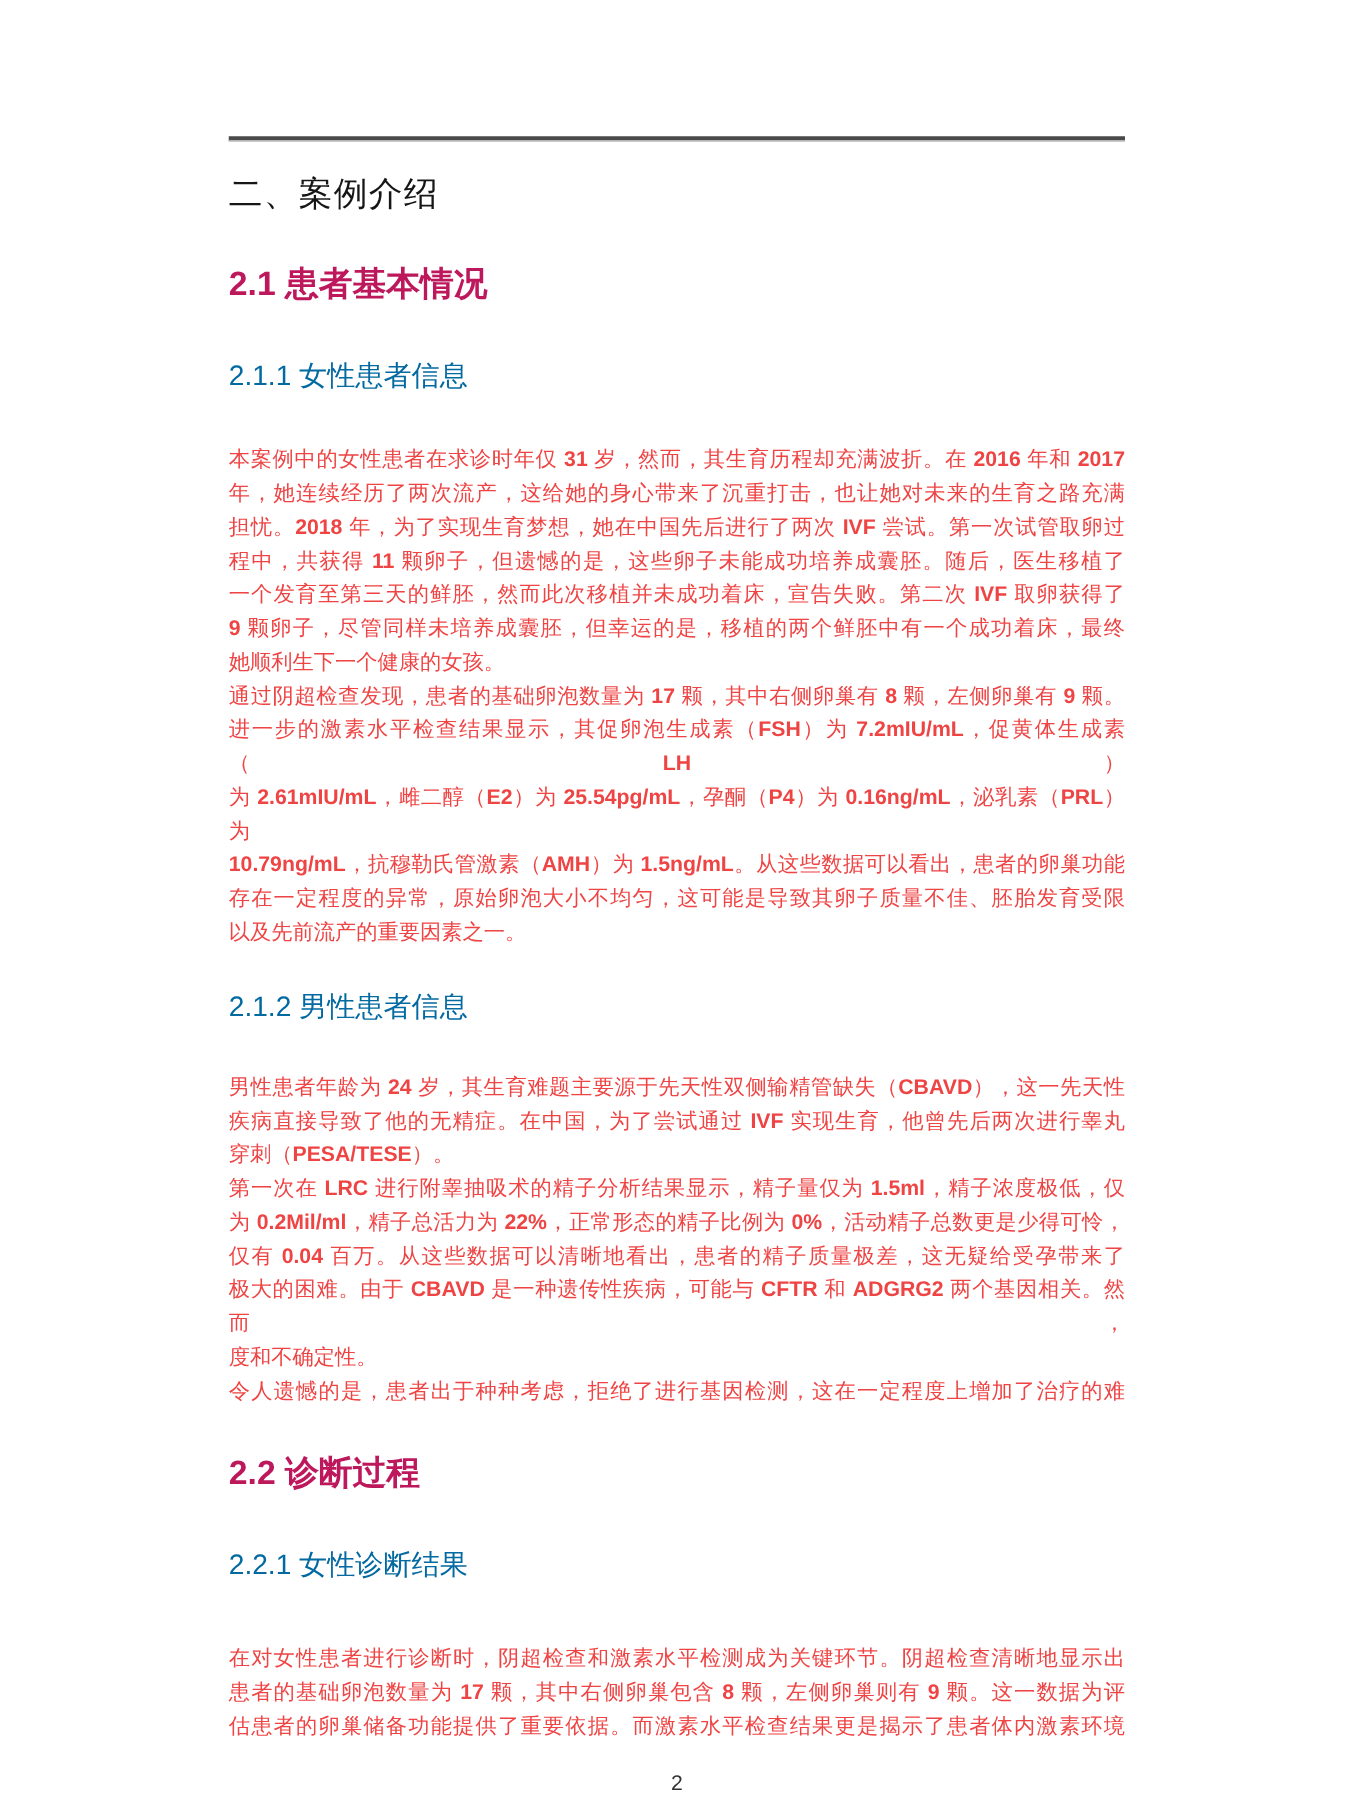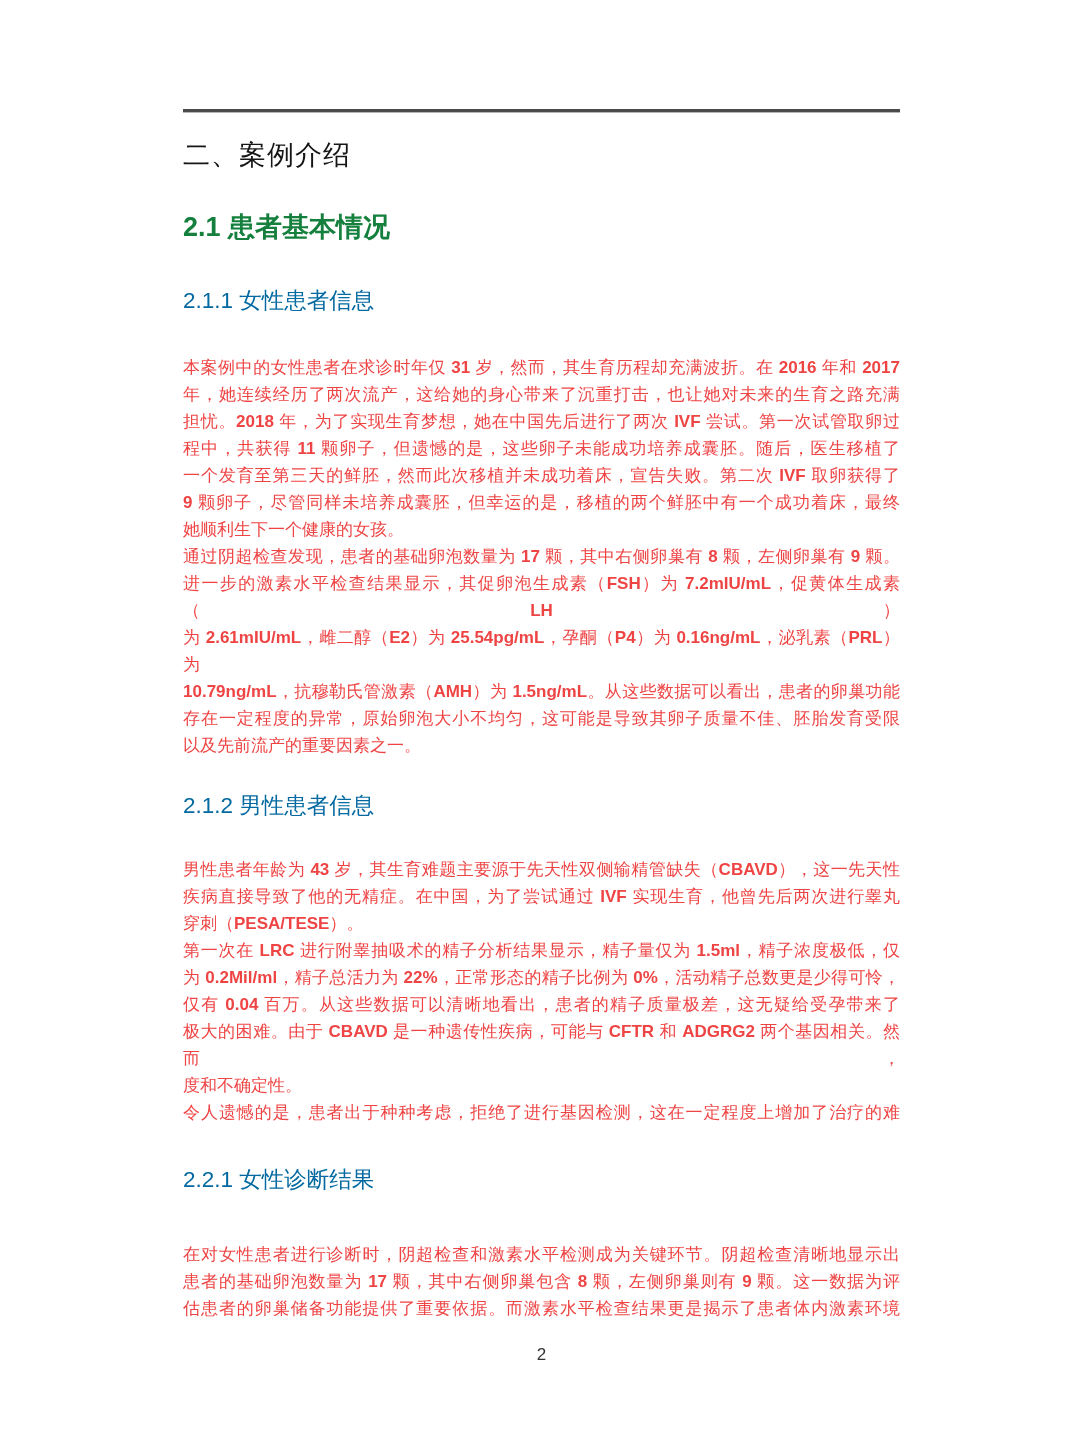--- a/index.html
+++ b/index.html
@@ -33,21 +33,21 @@
     line-height: 40px;
     font-weight: 400;
     color: #161616;
     letter-spacing: 1px;
   }
   h2.section {
     margin: 32px 0 0 0;
     font-size: 27px;
     line-height: 40px;
     font-weight: 700;
-    color: #15803d;
+    color: #be185d;
   }
   h3.subsection {
     margin: 37px 0 0 0;
     font-size: 22.5px;
     line-height: 34px;
     font-weight: 400;
     color: #0369a1;
   }
   h3.sub-212 { margin-top: 30px; }
   h3.sub-221 { }
@@ -109,34 +109,35 @@
         <div class="line">进一步的激素水平检查结果显示，其促卵泡生成素（<span class="lat">FSH</span>）为 <span class="lat">7.2mIU/mL</span>，促黄体生成素（<span class="lat">LH</span>）</div>
         <div class="line">为 <span class="lat">2.61mIU/mL</span>，雌二醇（<span class="lat">E2</span>）为 <span class="lat">25.54pg/mL</span>，孕酮（<span class="lat">P4</span>）为 <span class="lat">0.16ng/mL</span>，泌乳素（<span class="lat">PRL</span>）为</div>
         <div class="line"><span class="lat">10.79ng/mL</span>，抗穆勒氏管激素（<span class="lat">AMH</span>）为 <span class="lat">1.5ng/mL</span>。从这些数据可以看出，患者的卵巢功能</div>
         <div class="line">存在一定程度的异常，原始卵泡大小不均匀，这可能是导致其卵子质量不佳、胚胎发育受限</div>
         <div class="line line-last">以及先前流产的重要因素之一。</div>
       </div>
 
     <h3 class="subsection sub-212">2.1.2 男性患者信息</h3>
 
     <div class="para after-sub">
-        <div class="line">男性患者年龄为 <span class="lat">43</span> 岁，其生育难题主要源于先天性双侧输精管缺失（<span class="lat">CBAVD</span>），这一先天性</div>
+        <div class="line">男性患者年龄为 <span class="lat">24</span> 岁，其生育难题主要源于先天性双侧输精管缺失（<span class="lat">CBAVD</span>），这一先天性</div>
         <div class="line">疾病直接导致了他的无精症。在中国，为了尝试通过 <span class="lat">IVF</span> 实现生育，他曾先后两次进行睾丸</div>
         <div class="line line-last">穿刺（<span class="lat">PESA/TESE</span>）。</div>
       </div>
 
     <div class="para">
         <div class="line">第一次在 <span class="lat">LRC</span> 进行附睾抽吸术的精子分析结果显示，精子量仅为 <span class="lat">1.5ml</span>，精子浓度极低，仅</div>
         <div class="line">为 <span class="lat">0.2Mil/ml</span>，精子总活力为 <span class="lat">22%</span>，正常形态的精子比例为 <span class="lat">0%</span>，活动精子总数更是少得可怜，</div>
         <div class="line">仅有 <span class="lat">0.04</span> 百万。从这些数据可以清晰地看出，患者的精子质量极差，这无疑给受孕带来了</div>
         <div class="line">极大的困难。由于 <span class="lat">CBAVD</span> 是一种遗传性疾病，可能与 <span class="lat">CFTR</span> 和 <span class="lat">ADGRG2</span> 两个基因相关。然而，</div>
         <div class="line line-last">度和不确定性。</div>
         <div class="line">令人遗憾的是，患者出于种种考虑，拒绝了进行基因检测，这在一定程度上增加了治疗的难</div>
       </div>
 
+    <h2 class="section sec-22">2.2 诊断过程</h2>
 
     <h3 class="subsection sub-221">2.2.1 女性诊断结果</h3>
 
     <div class="para after-sub221 justify-all">
         <div class="line">在对女性患者进行诊断时，阴超检查和激素水平检测成为关键环节。阴超检查清晰地显示出</div>
         <div class="line">患者的基础卵泡数量为 <span class="lat">17</span> 颗，其中右侧卵巢包含 <span class="lat">8</span> 颗，左侧卵巢则有 <span class="lat">9</span> 颗。这一数据为评</div>
         <div class="line line-last">估患者的卵巢储备功能提供了重要依据。而激素水平检查结果更是揭示了患者体内激素环境</div>
       </div>
 
     <div class="page-number">2</div>

